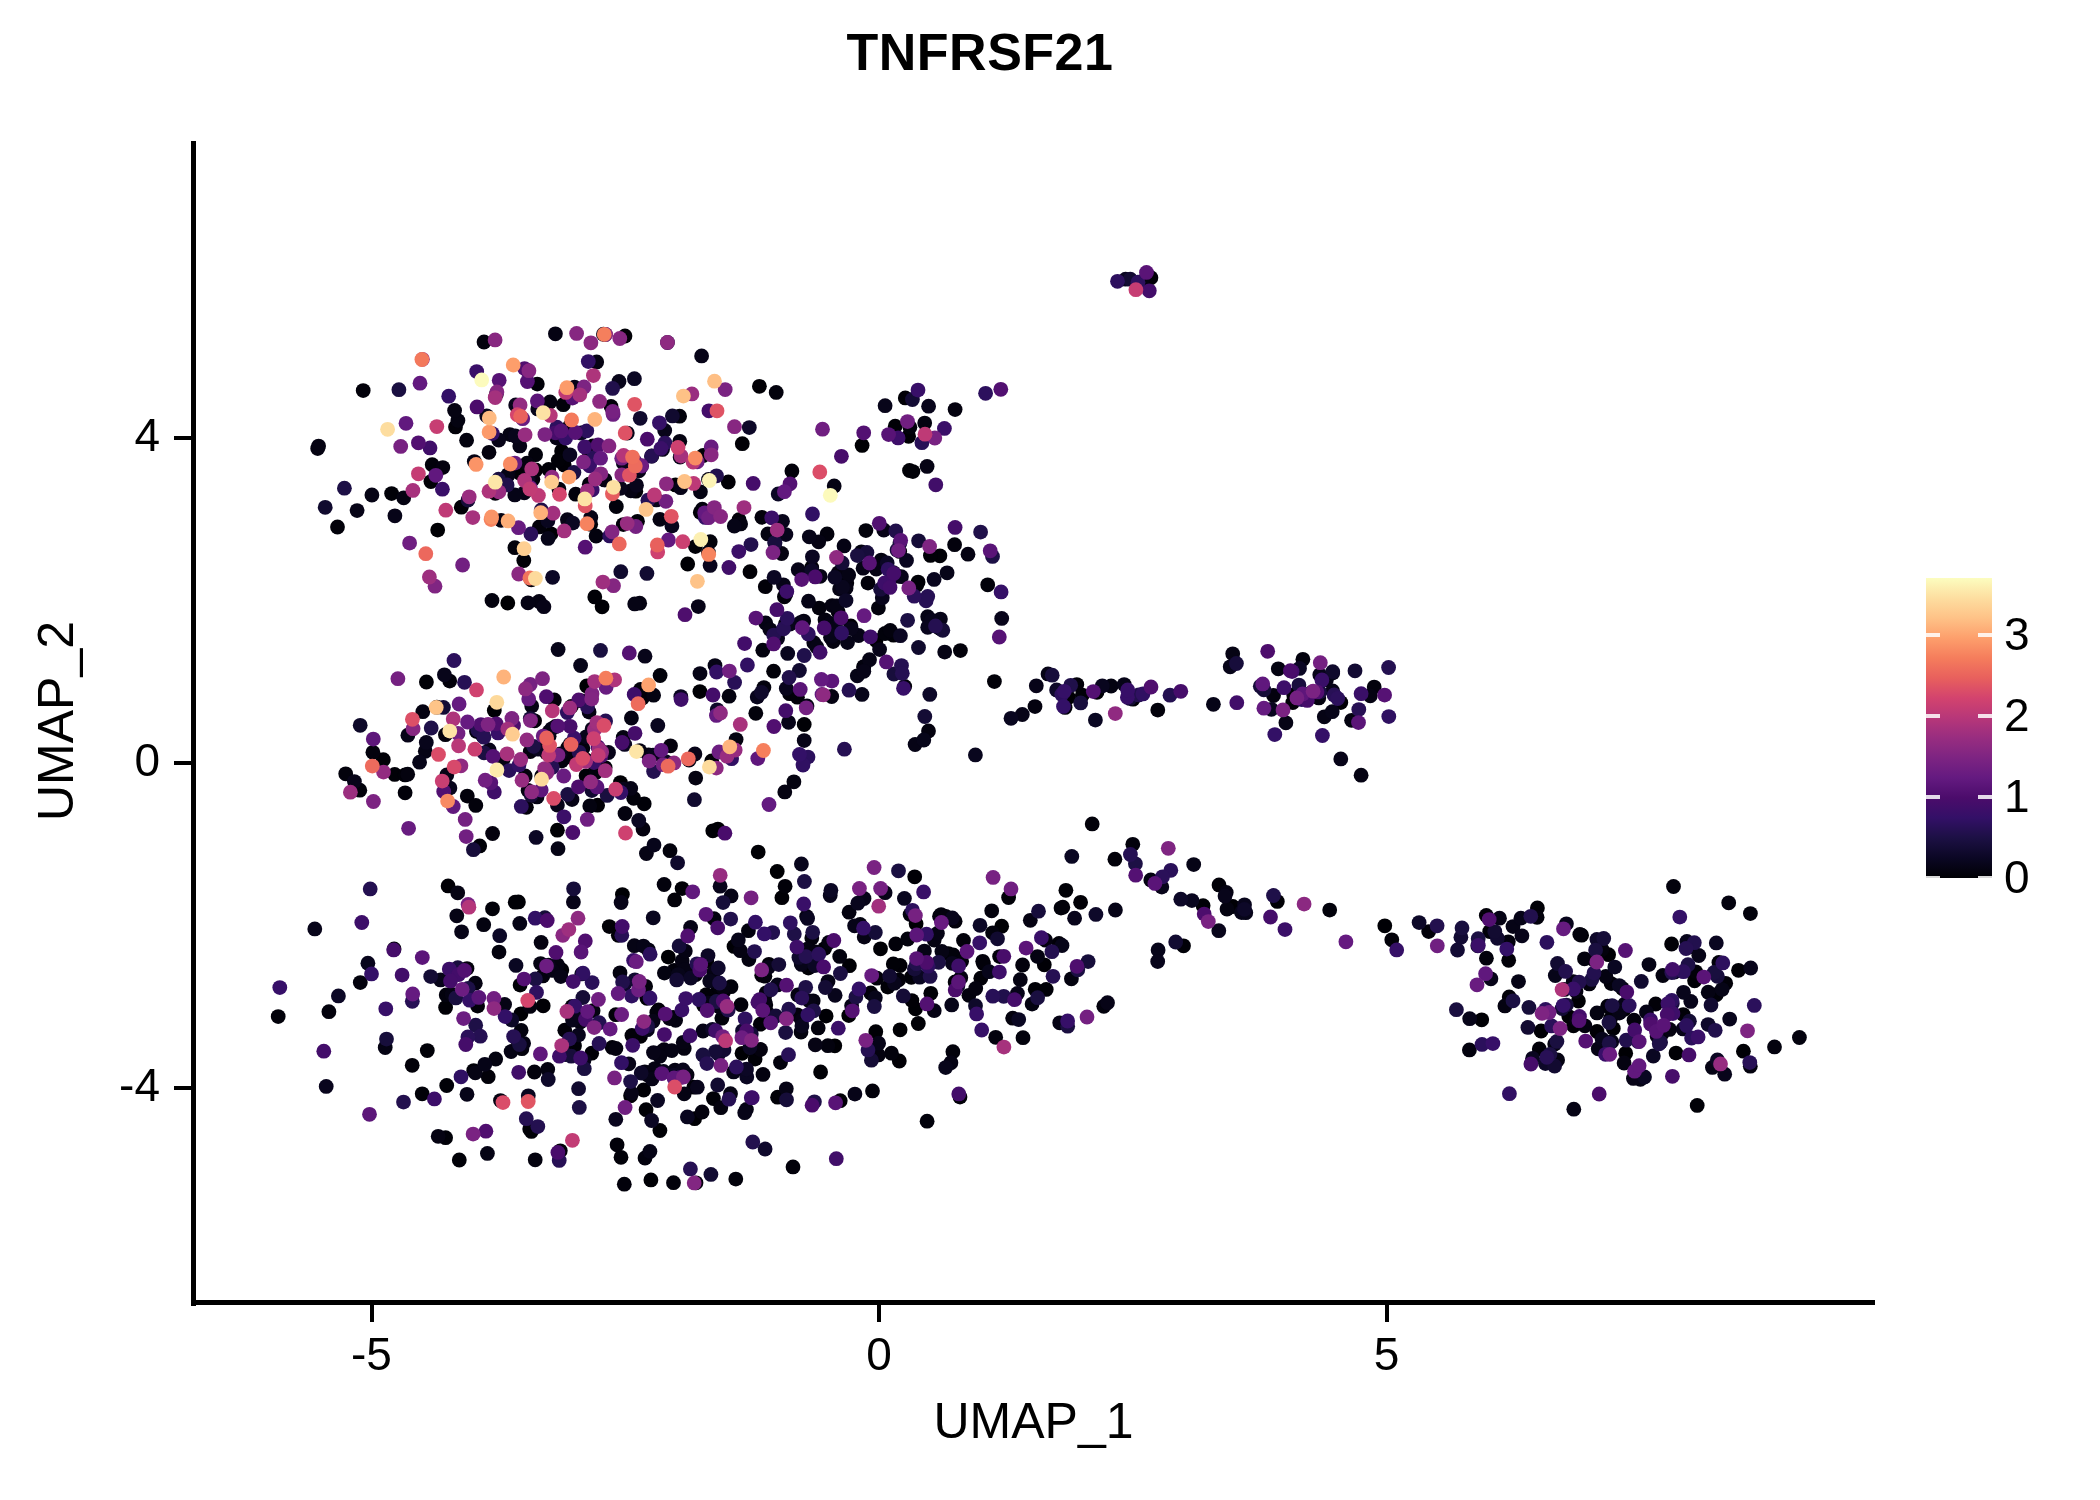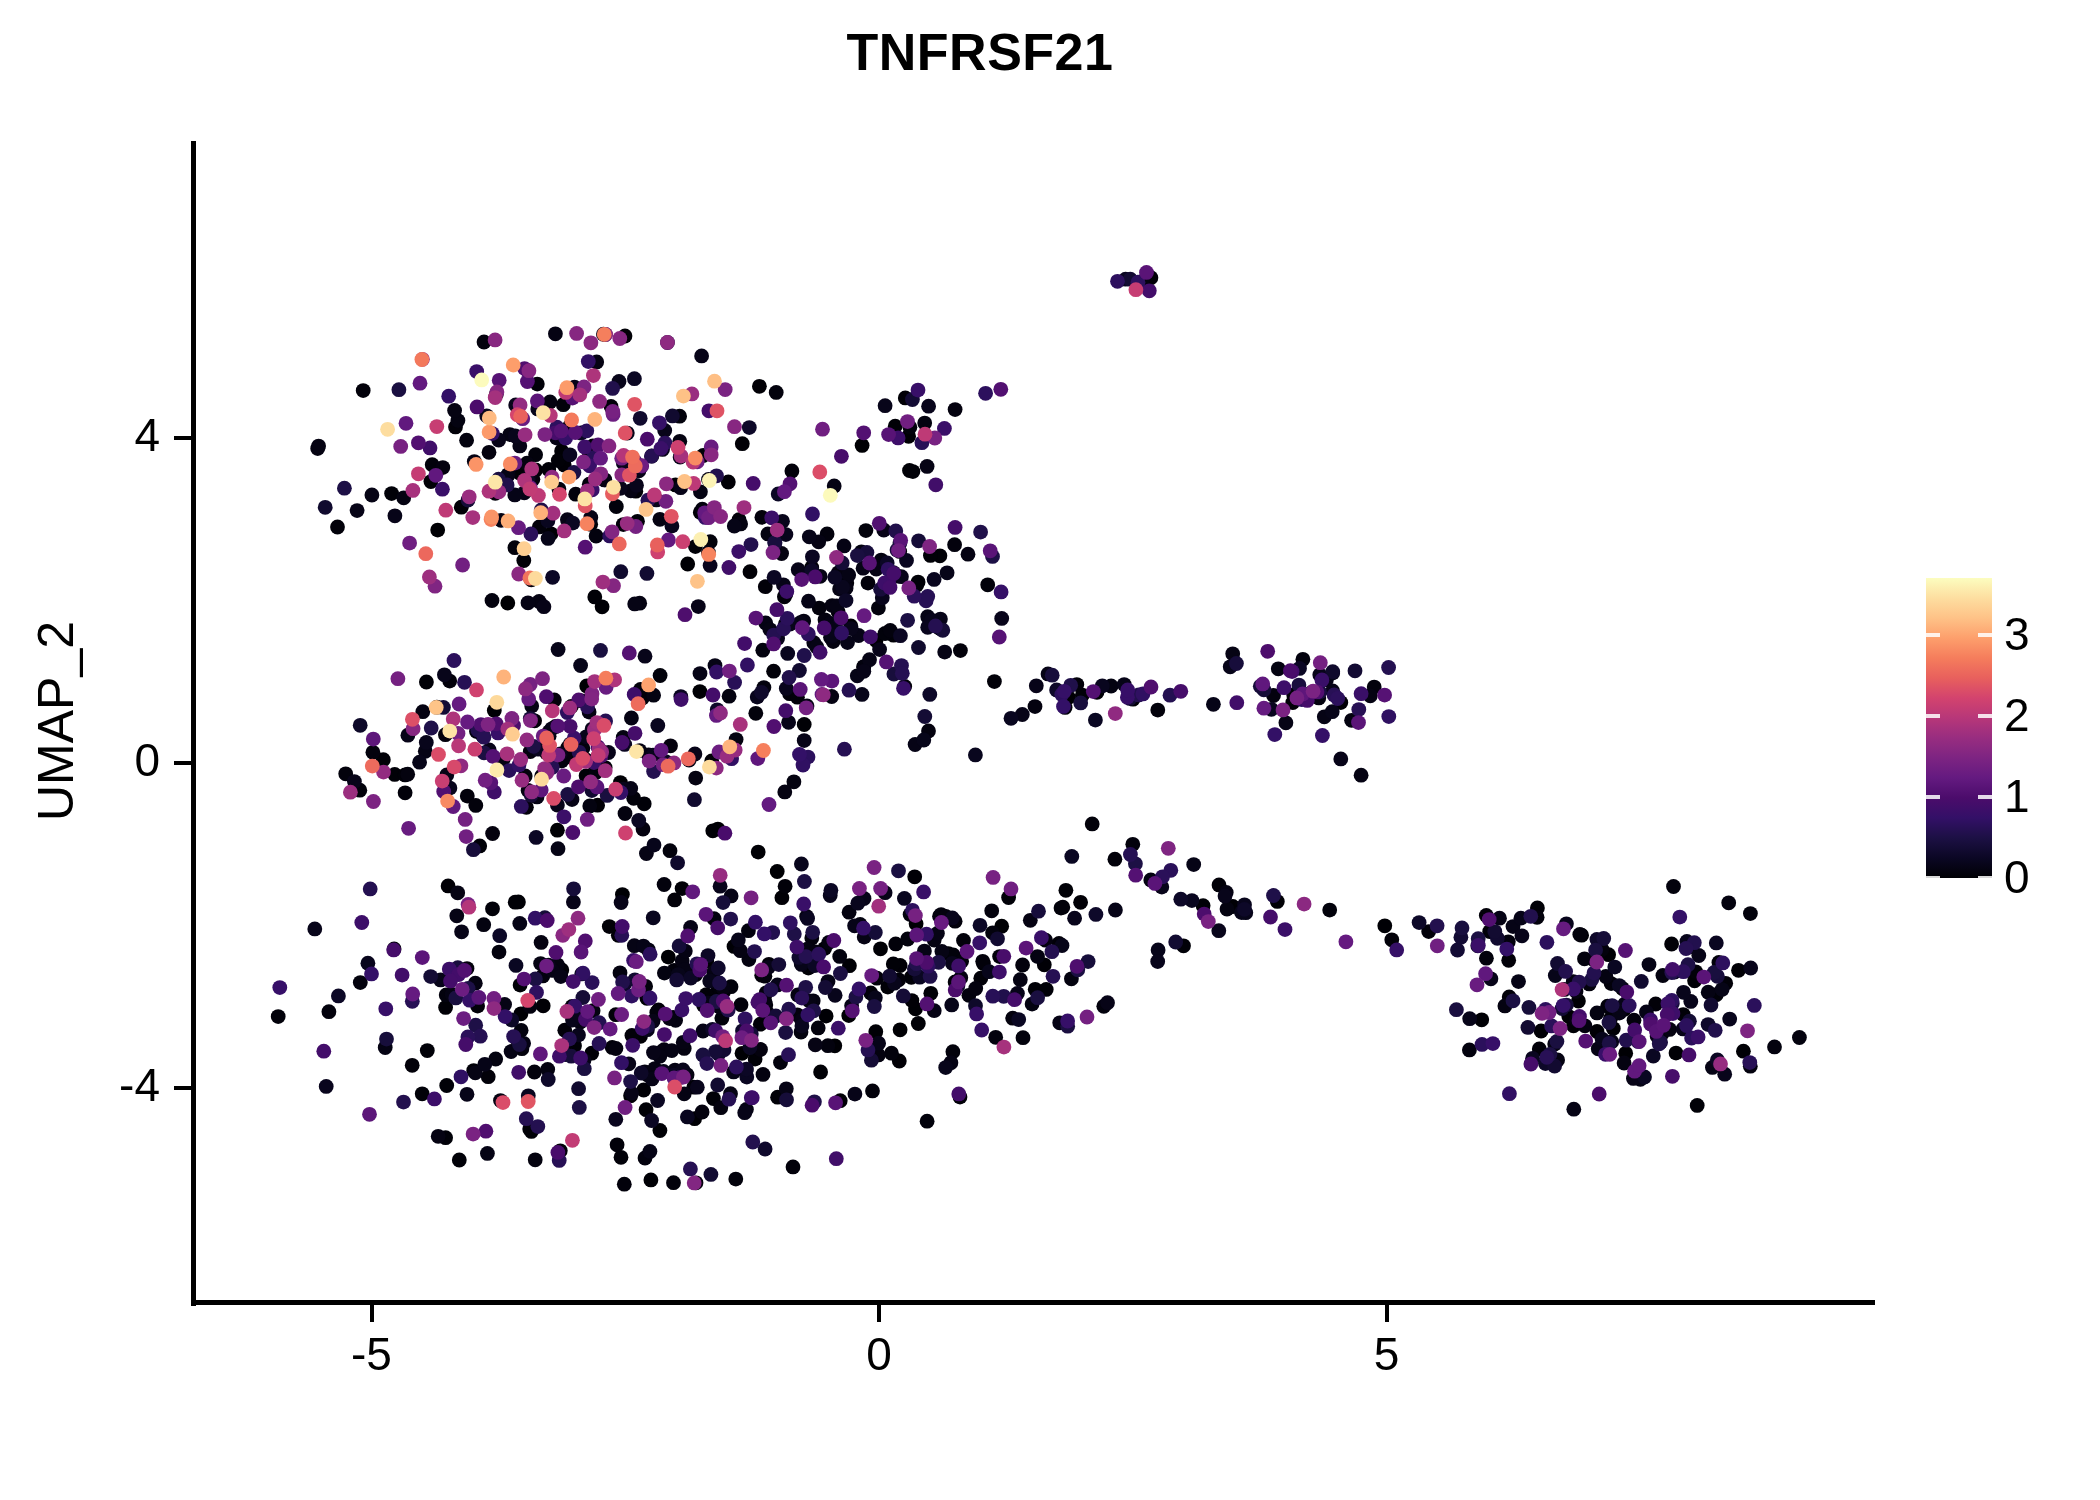--- a/index.html
+++ b/index.html
@@ -2006,20 +2006,21 @@
     </div>
   <div id="y-ticks">
       <div class="tick-y" style="top: 436px;"></div>
       <div class="ticklabel-y" style="top: 438px;">4</div>
       <div class="tick-y" style="top: 761px;"></div>
       <div class="ticklabel-y" style="top: 763px;">0</div>
       <div class="tick-y" style="top: 1086px;"></div>
       <div class="ticklabel-y" style="top: 1088px;">-4</div>
     </div>
 
+  <div id="xlabel">UMAP_1</div>
   <div id="ylabel">UMAP_2</div>
 
   <div id="legend">
     <div id="legend-bar" style="background: linear-gradient(to top, rgb(0, 0, 4), rgb(11, 7, 36), rgb(28, 16, 68), rgb(51, 16, 103), rgb(75, 12, 107), rgb(100, 26, 128), rgb(125, 36, 130), rgb(152, 45, 128), rgb(183, 55, 121), rgb(211, 67, 110), rgb(232, 96, 93), rgb(245, 125, 92), rgb(253, 159, 108), rgb(254, 194, 135), rgb(253, 222, 160), rgb(252, 253, 191));"></div>
     <div id="legend-ticks">
         <div class="legend-tick left" style="top: 54.7568px;"></div>
         <div class="legend-tick right" style="top: 54.7568px;"></div>
         <div class="legend-label" style="top: 56.7568px;">3</div>
         <div class="legend-tick left" style="top: 135.838px;"></div>
         <div class="legend-tick right" style="top: 135.838px;"></div>

